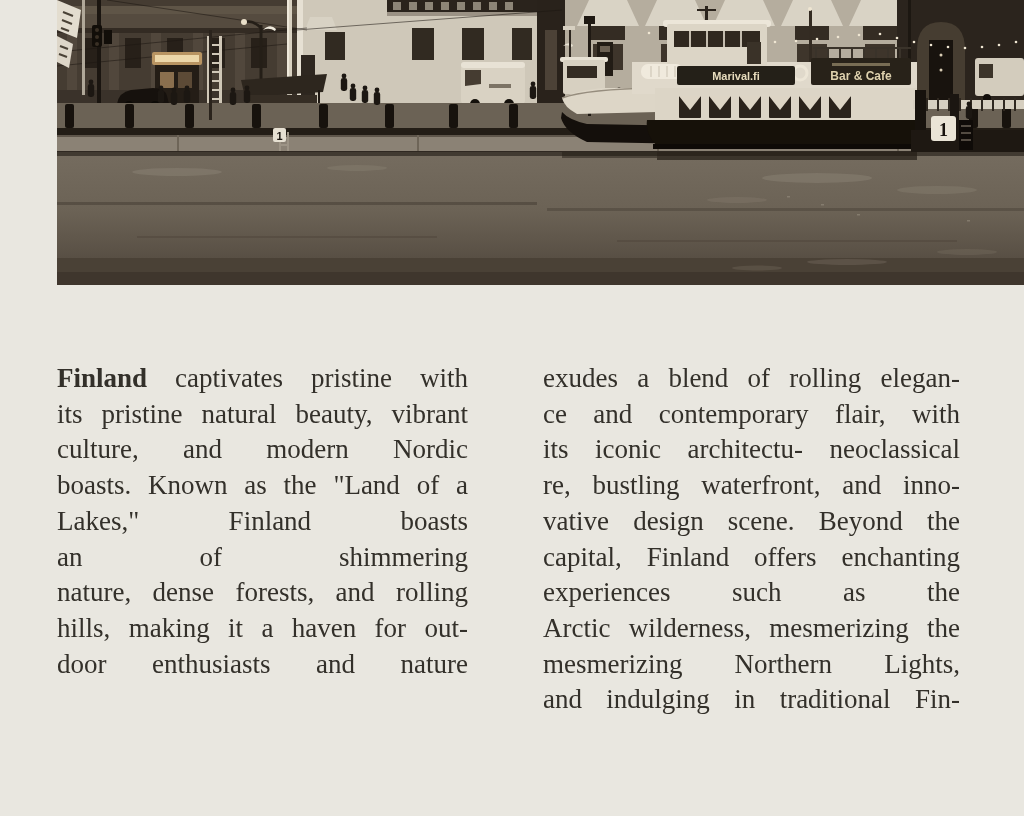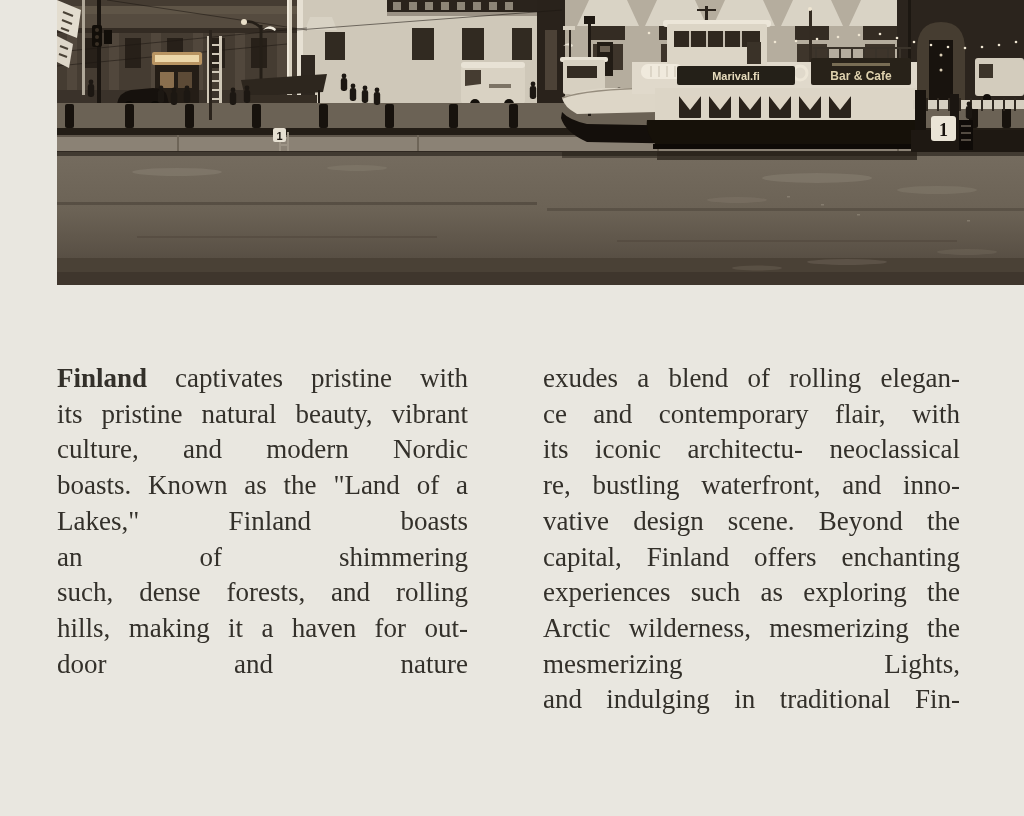--- a/index.html
+++ b/index.html
@@ -384,31 +384,31 @@
   </figure>
 
   <main class="article">
     <div class="column col1">
         <div class="line"><span class="bold">Finland</span><span>captivates</span><span>pristine</span><span>with</span></div>
         <div class="line"><span>its</span><span>pristine</span><span>natural</span><span>beauty,</span><span>vibrant</span></div>
         <div class="line"><span>culture,</span><span>and</span><span>modern</span><span>Nordic</span></div>
         <div class="line"><span>boasts.</span><span>Known</span><span>as</span><span>the</span><span>"Land</span><span>of</span><span>a</span></div>
         <div class="line"><span>Lakes,"</span><span>Finland</span><span>boasts</span></div>
         <div class="line"><span>an</span><span>of</span><span>shimmering</span></div>
-        <div class="line"><span>such,</span><span>dense</span><span>forests,</span><span>and</span><span>rolling</span></div>
+        <div class="line"><span>nature,</span><span>dense</span><span>forests,</span><span>and</span><span>rolling</span></div>
         <div class="line"><span>hills,</span><span>making</span><span>it</span><span>a</span><span>haven</span><span>for</span><span>out-</span></div>
-        <div class="line"><span>door</span><span>and</span><span>nature</span></div>
+        <div class="line"><span>door</span><span>enthusiasts</span><span>and</span><span>nature</span></div>
       </div>
     <div class="column col2">
         <div class="line"><span>exudes</span><span>a</span><span>blend</span><span>of</span><span>rolling</span><span>elegan-</span></div>
         <div class="line"><span>ce</span><span>and</span><span>contemporary</span><span>flair,</span><span>with</span></div>
         <div class="line"><span>its</span><span>iconic</span><span>architectu-</span><span>neoclassical</span></div>
         <div class="line"><span>re,</span><span>bustling</span><span>waterfront,</span><span>and</span><span>inno-</span></div>
         <div class="line"><span>vative</span><span>design</span><span>scene.</span><span>Beyond</span><span>the</span></div>
         <div class="line"><span>capital,</span><span>Finland</span><span>offers</span><span>enchanting</span></div>
-        <div class="line"><span>experiences</span><span>such</span><span>as</span><span>exploring</span><span>the</span></div>
+        <div class="line"><span>experiences</span><span>such</span><span>as</span><span>the</span></div>
         <div class="line"><span>Arctic</span><span>wilderness,</span><span>mesmerizing</span><span>the</span></div>
-        <div class="line"><span>mesmerizing</span><span>Lights,</span></div>
+        <div class="line"><span>mesmerizing</span><span>Northern</span><span>Lights,</span></div>
         <div class="line"><span>and</span><span>indulging</span><span>in</span><span>traditional</span><span>Fin-</span></div>
       </div>
   </main>
 
 </div>
 
 </body></html>

